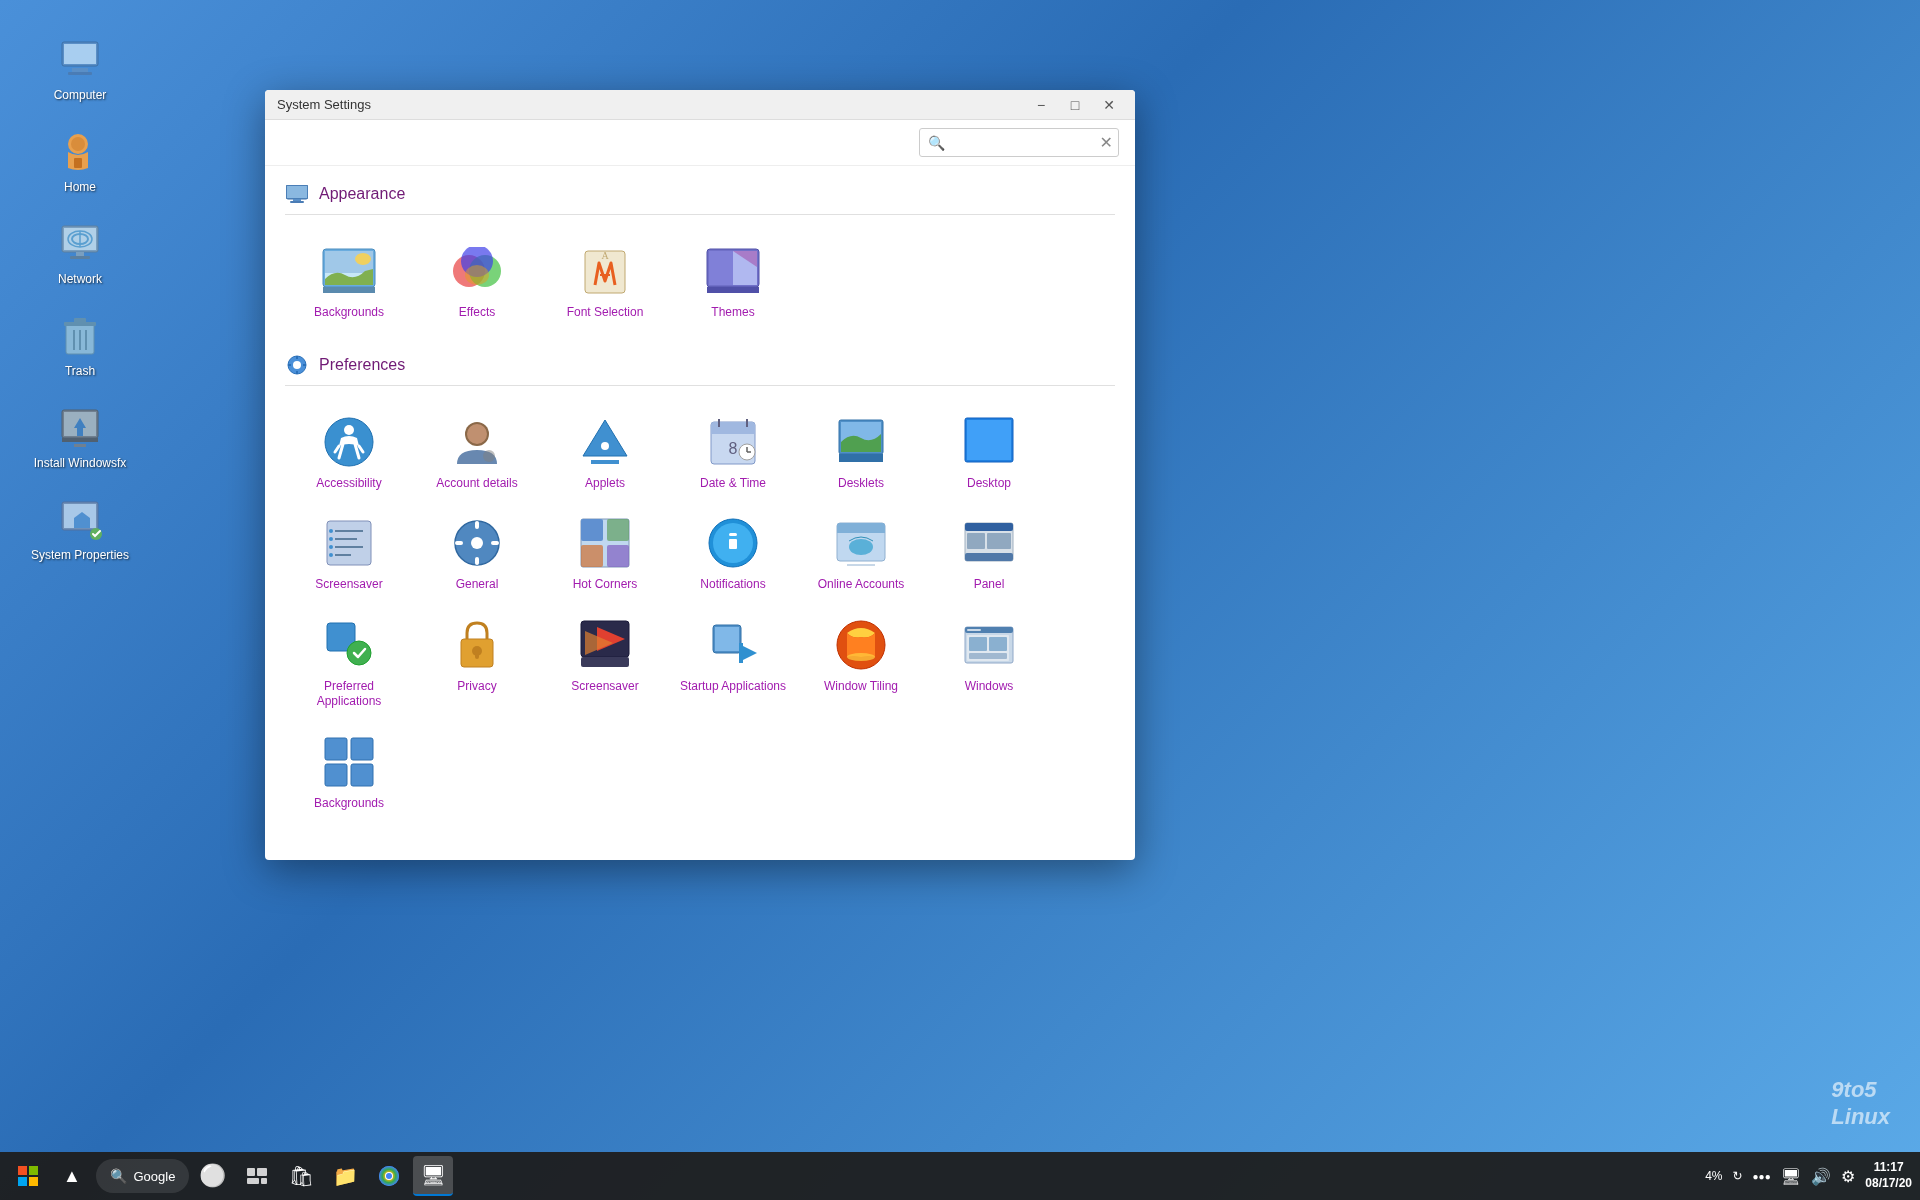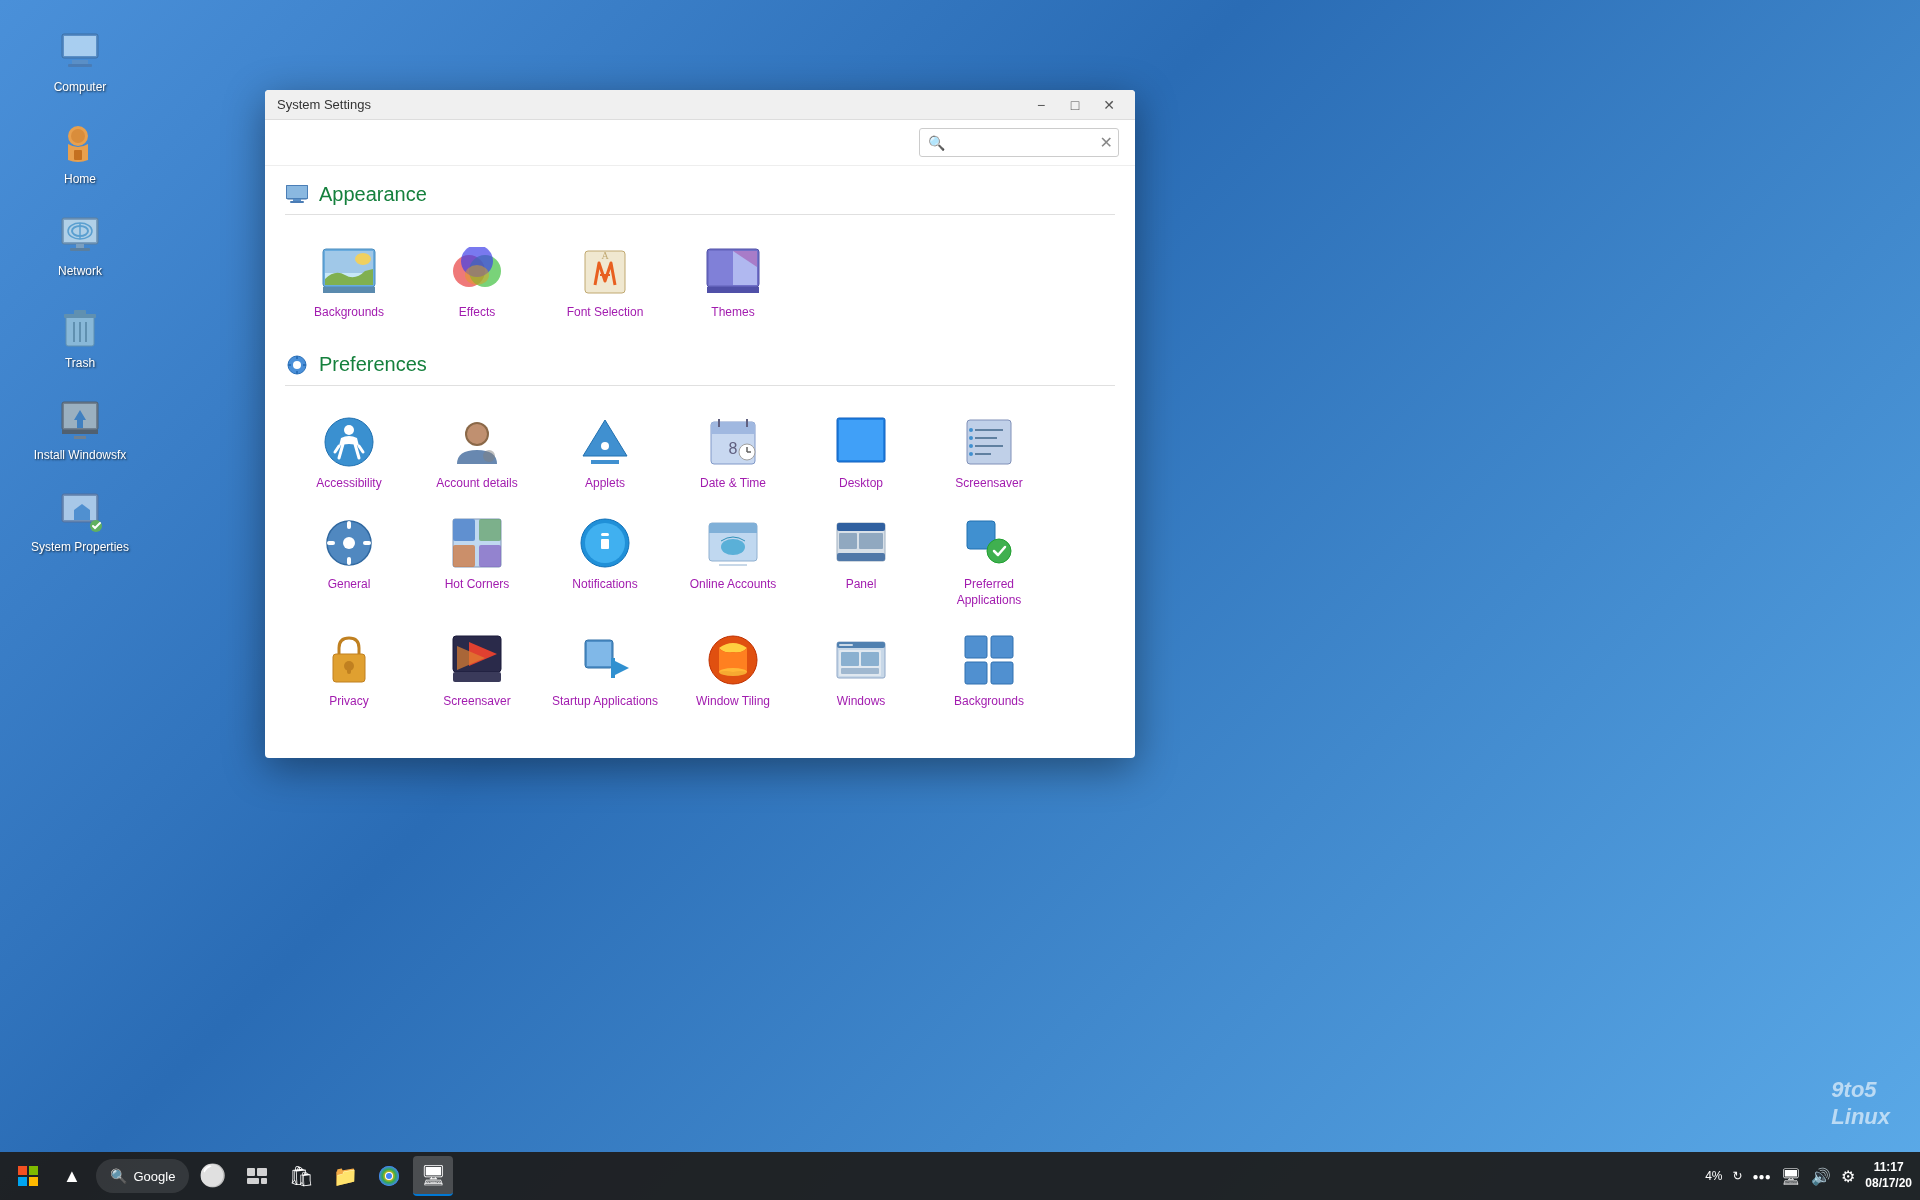--- a/index.html
+++ b/index.html
@@ -9,21 +9,21 @@
       background: linear-gradient(135deg, #4a90d9 0%, #2a6cb5 40%, #5baae8 100%);
       font-family: 'Segoe UI', Arial, sans-serif;
       overflow: hidden;
       position: relative;
     }
 
     
     .desktop-icons {
       position: absolute;
       left: 0;
-      top: 0;
+      top: 8px;
       width: 160px;
       padding: 20px 10px;
       display: flex;
       flex-direction: column;
       gap: 10px;
     }
     .desktop-icon {
       display: flex;
       flex-direction: column;
       align-items: center;
@@ -199,22 +199,22 @@
       margin-bottom: 16px;
     }
     .section-icon {
       width: 24px;
       height: 24px;
       display: flex;
       align-items: center;
       justify-content: center;
     }
     .section-title {
-      font-size: 20px;
-      color: #15803d;
+      font-size: 16px;
+      color: #701a75;
       font-weight: normal;
     }
     .grid {
       display: flex;
       flex-wrap: wrap;
       gap: 0;
     }
     .grid-item {
       width: 128px;
       display: flex;
@@ -478,20 +478,31 @@
                 <line x1="42" y1="5" x2="42" y2="13" stroke="#606080" stroke-width="2"></line>
                 <text x="28" y="40" text-anchor="middle" font-size="16" fill="#606080" font-family="Arial">8</text>
                 <circle cx="42" cy="38" r="8" fill="white" stroke="#a0a0a0" stroke-width="1"></circle>
                 <line x1="42" y1="33" x2="42" y2="38" stroke="#606060" stroke-width="1.5"></line>
                 <line x1="42" y1="38" x2="46" y2="38" stroke="#606060" stroke-width="1.5"></line>
               </svg>
             </div>
             <span class="grid-item-label">Date &amp; Time</span>
           </div>
 
+          <div class="grid-item">
+            <div class="grid-item-icon">
+              <svg width="56" height="56" viewBox="0 0 56 56">
+                <rect x="6" y="6" width="44" height="34" rx="2" fill="#5090c8" stroke="#3070a8" stroke-width="1"></rect>
+                <rect x="8" y="8" width="40" height="30" fill="#80b8e8"></rect>
+                <path d="M8 28 Q18 18 28 24 Q38 30 48 20 L48 38 L8 38Z" fill="#50a050"></path>
+                <rect x="6" y="40" width="44" height="8" fill="#3070a8"></rect>
+              </svg>
+            </div>
+            <span class="grid-item-label">Desklets</span>
+          </div>
 
           <div class="grid-item">
             <div class="grid-item-icon">
               <svg width="56" height="56" viewBox="0 0 56 56">
                 <rect x="4" y="4" width="48" height="44" rx="2" fill="#2080e0" stroke="#1060c0" stroke-width="1"></rect>
                 <rect x="6" y="6" width="44" height="40" fill="#40a0f8"></rect>
               </svg>
             </div>
             <span class="grid-item-label">Desktop</span>
           </div>

